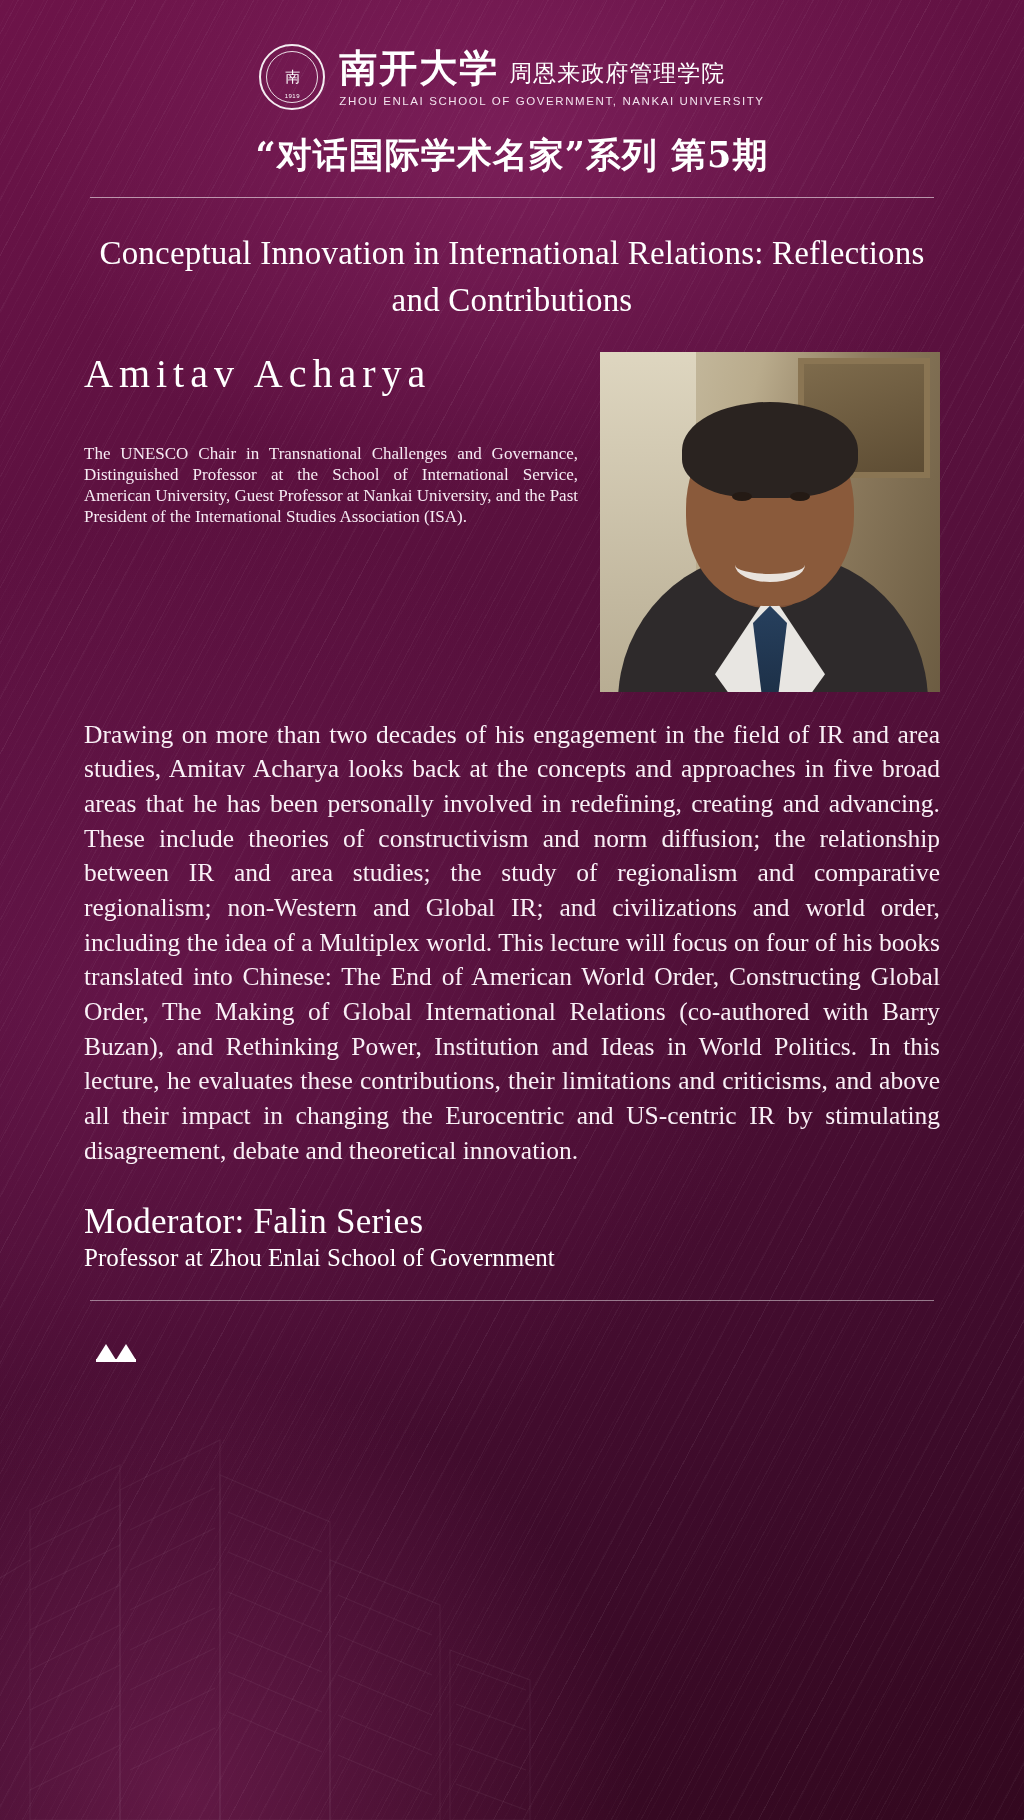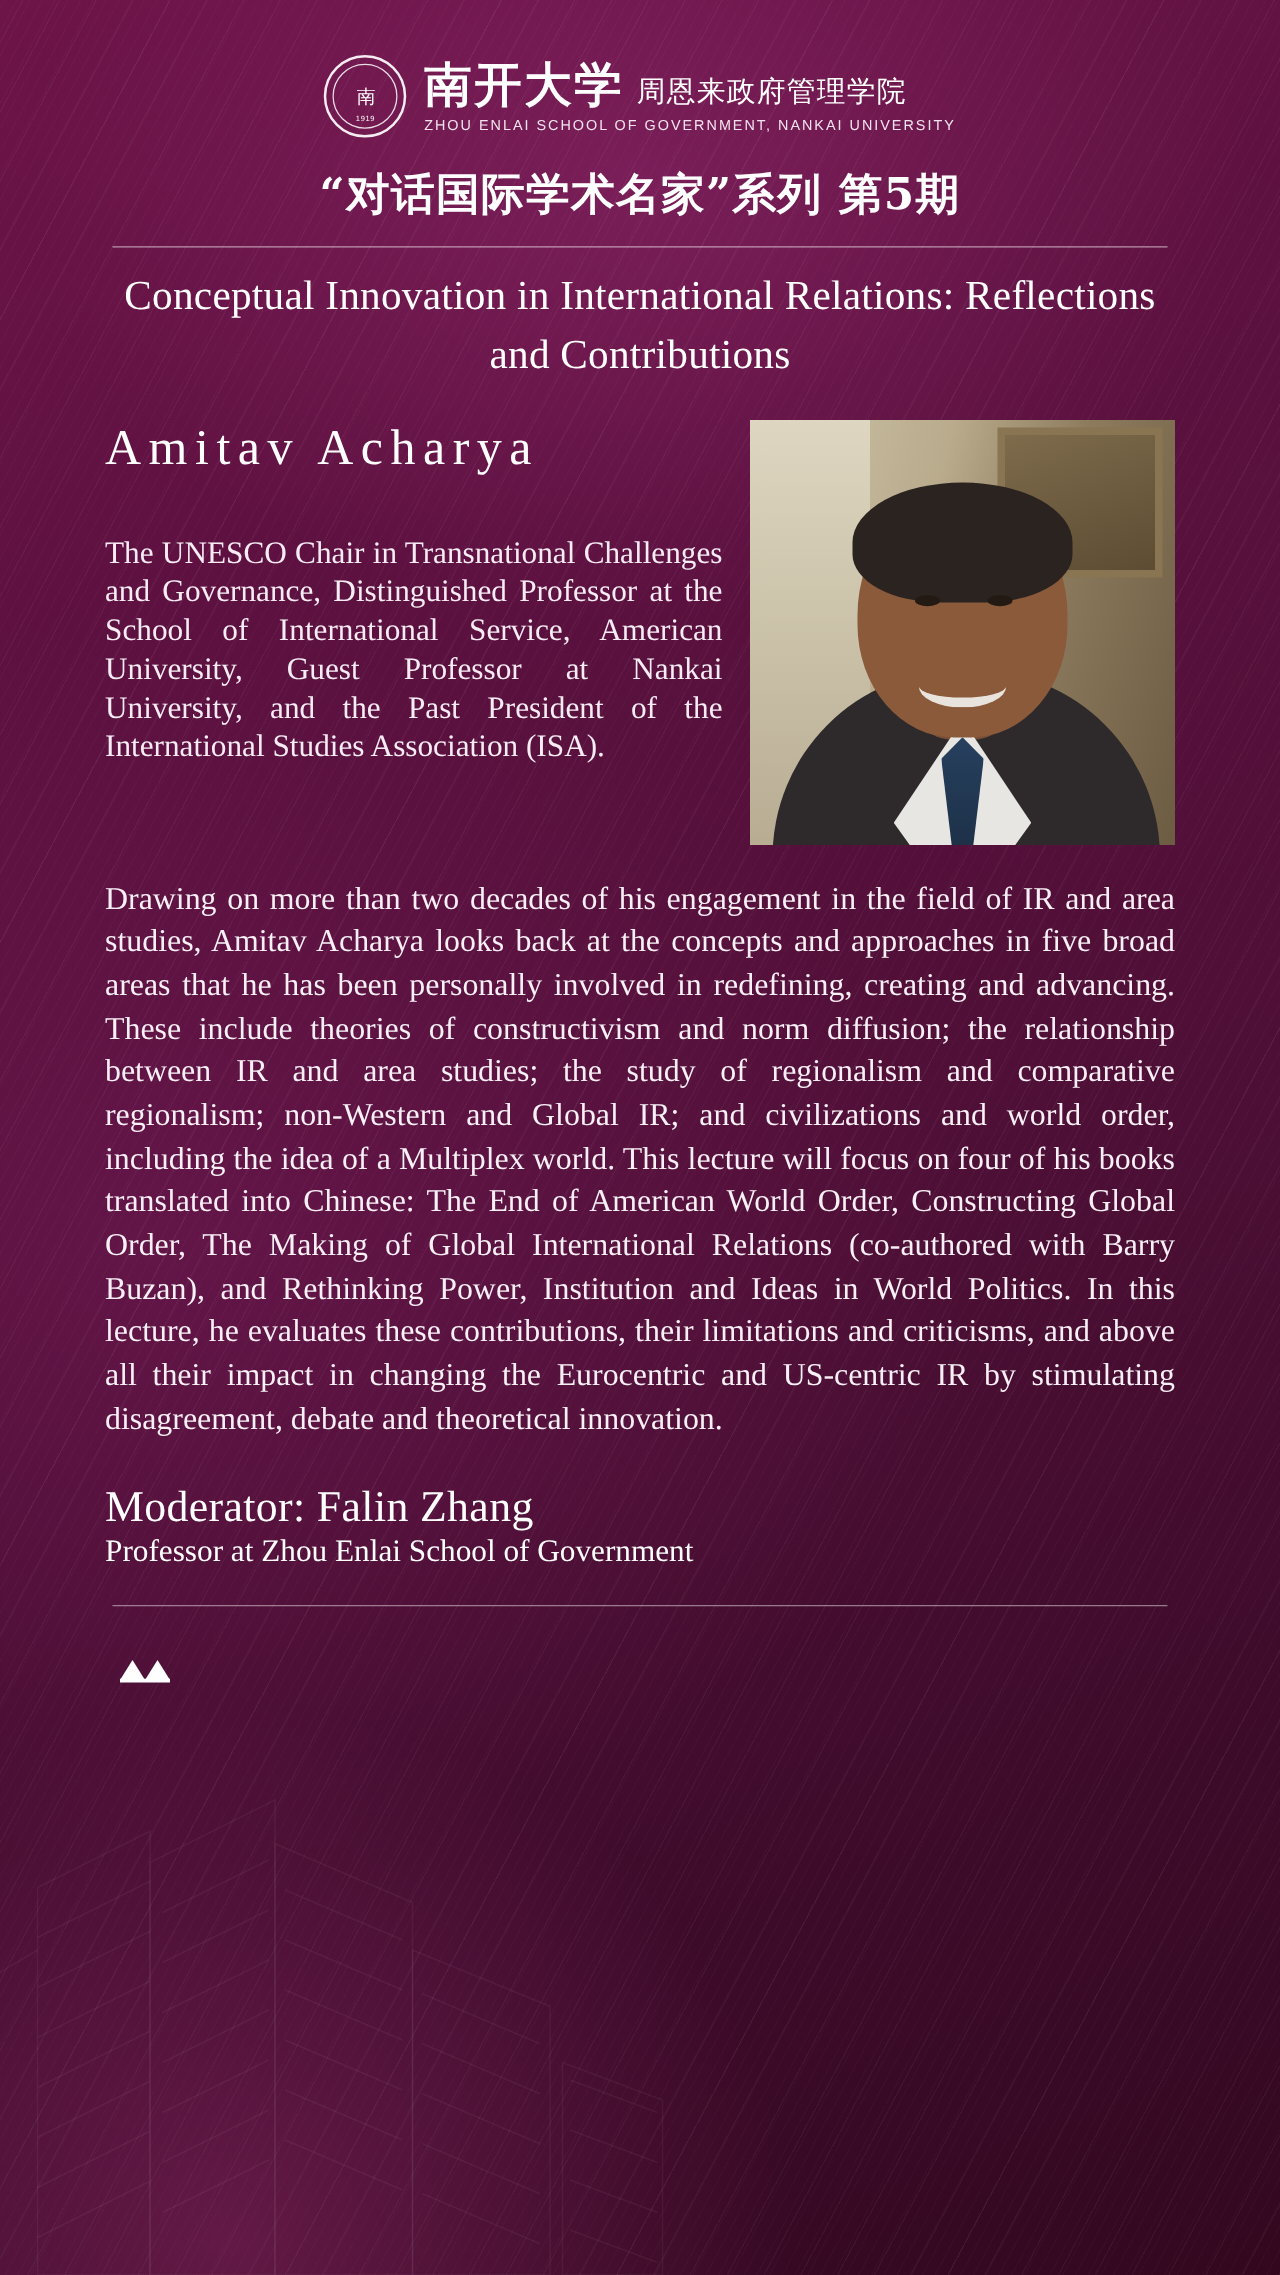--- a/index.html
+++ b/index.html
@@ -167,21 +167,21 @@
   .rule {
     height: 1px;
     background: rgba(255,255,255,0.55);
     margin: 18px 6px 0 6px;
   }
 
   .talk-title {
     text-align: center;
     font-size: 33px;
     line-height: 1.42;
-    margin-top: 16px;
+    margin-top: 32px;
     padding: 0 2px;
     letter-spacing: 0.2px;
   }
 
   
   .speaker-wrap {
     display: flex;
     margin-top: 28px;
     gap: 22px;
     align-items: flex-start;
@@ -191,21 +191,21 @@
     flex: 1 1 auto;
     min-width: 0;
   }
   .speaker-name {
     font-size: 40px;
     letter-spacing: 6px;
     margin-bottom: 12px;
     line-height: 1.1;
   }
   .speaker-bio {
-    font-size: 25px;
+    font-size: 17px;
     line-height: 1.24;
     text-align: justify;
     text-align-last: left;
     color: #f7ecf4;
     margin-top: 47px;
   }
   .portrait {
     flex: none;
     width: 340px;
     height: 340px;
@@ -425,21 +425,21 @@
         <div class="p-head"></div>
         <div class="p-hair"></div>
         <div class="p-eye l"></div>
         <div class="p-eye r"></div>
         <div class="p-smile"></div>
       </div>
     </div>
 
     <div class="abstract">Drawing on more than two decades of his engagement in the field of IR and area studies, Amitav Acharya looks back at the concepts and approaches in five broad areas that he has been personally involved in redefining, creating and advancing. These include theories of constructivism and norm diffusion; the relationship between IR and area studies; the study of regionalism and comparative regionalism; non-Western and Global IR; and civilizations and world order, including the idea of a Multiplex world. This lecture will focus on four of his books translated into Chinese: The End of American World Order, Constructing Global Order, The Making of Global International Relations (co-authored with Barry Buzan), and Rethinking Power, Institution and Ideas in World Politics. In this lecture, he evaluates these contributions, their limitations and criticisms, and above all their impact in changing the Eurocentric and US-centric IR by stimulating disagreement, debate and theoretical innovation.</div>
 
-    <div class="moderator-name">Moderator: Falin Zhang</div>
+    <div class="moderator-name">Moderator: Falin Series</div>
     <div class="moderator-title">Professor at Zhou Enlai School of Government</div>
 
     <div class="rule2"></div>
 
 
     <div class="info-row">
       <div class="info-icon">
         <svg width="44" height="30" viewBox="0 0 44 30">
           <path d="M2 26 L12 10 L22 26 Z" fill="#ffffff"></path>
           <path d="M22 26 L32 10 L42 26 Z" fill="#ffffff"></path>

